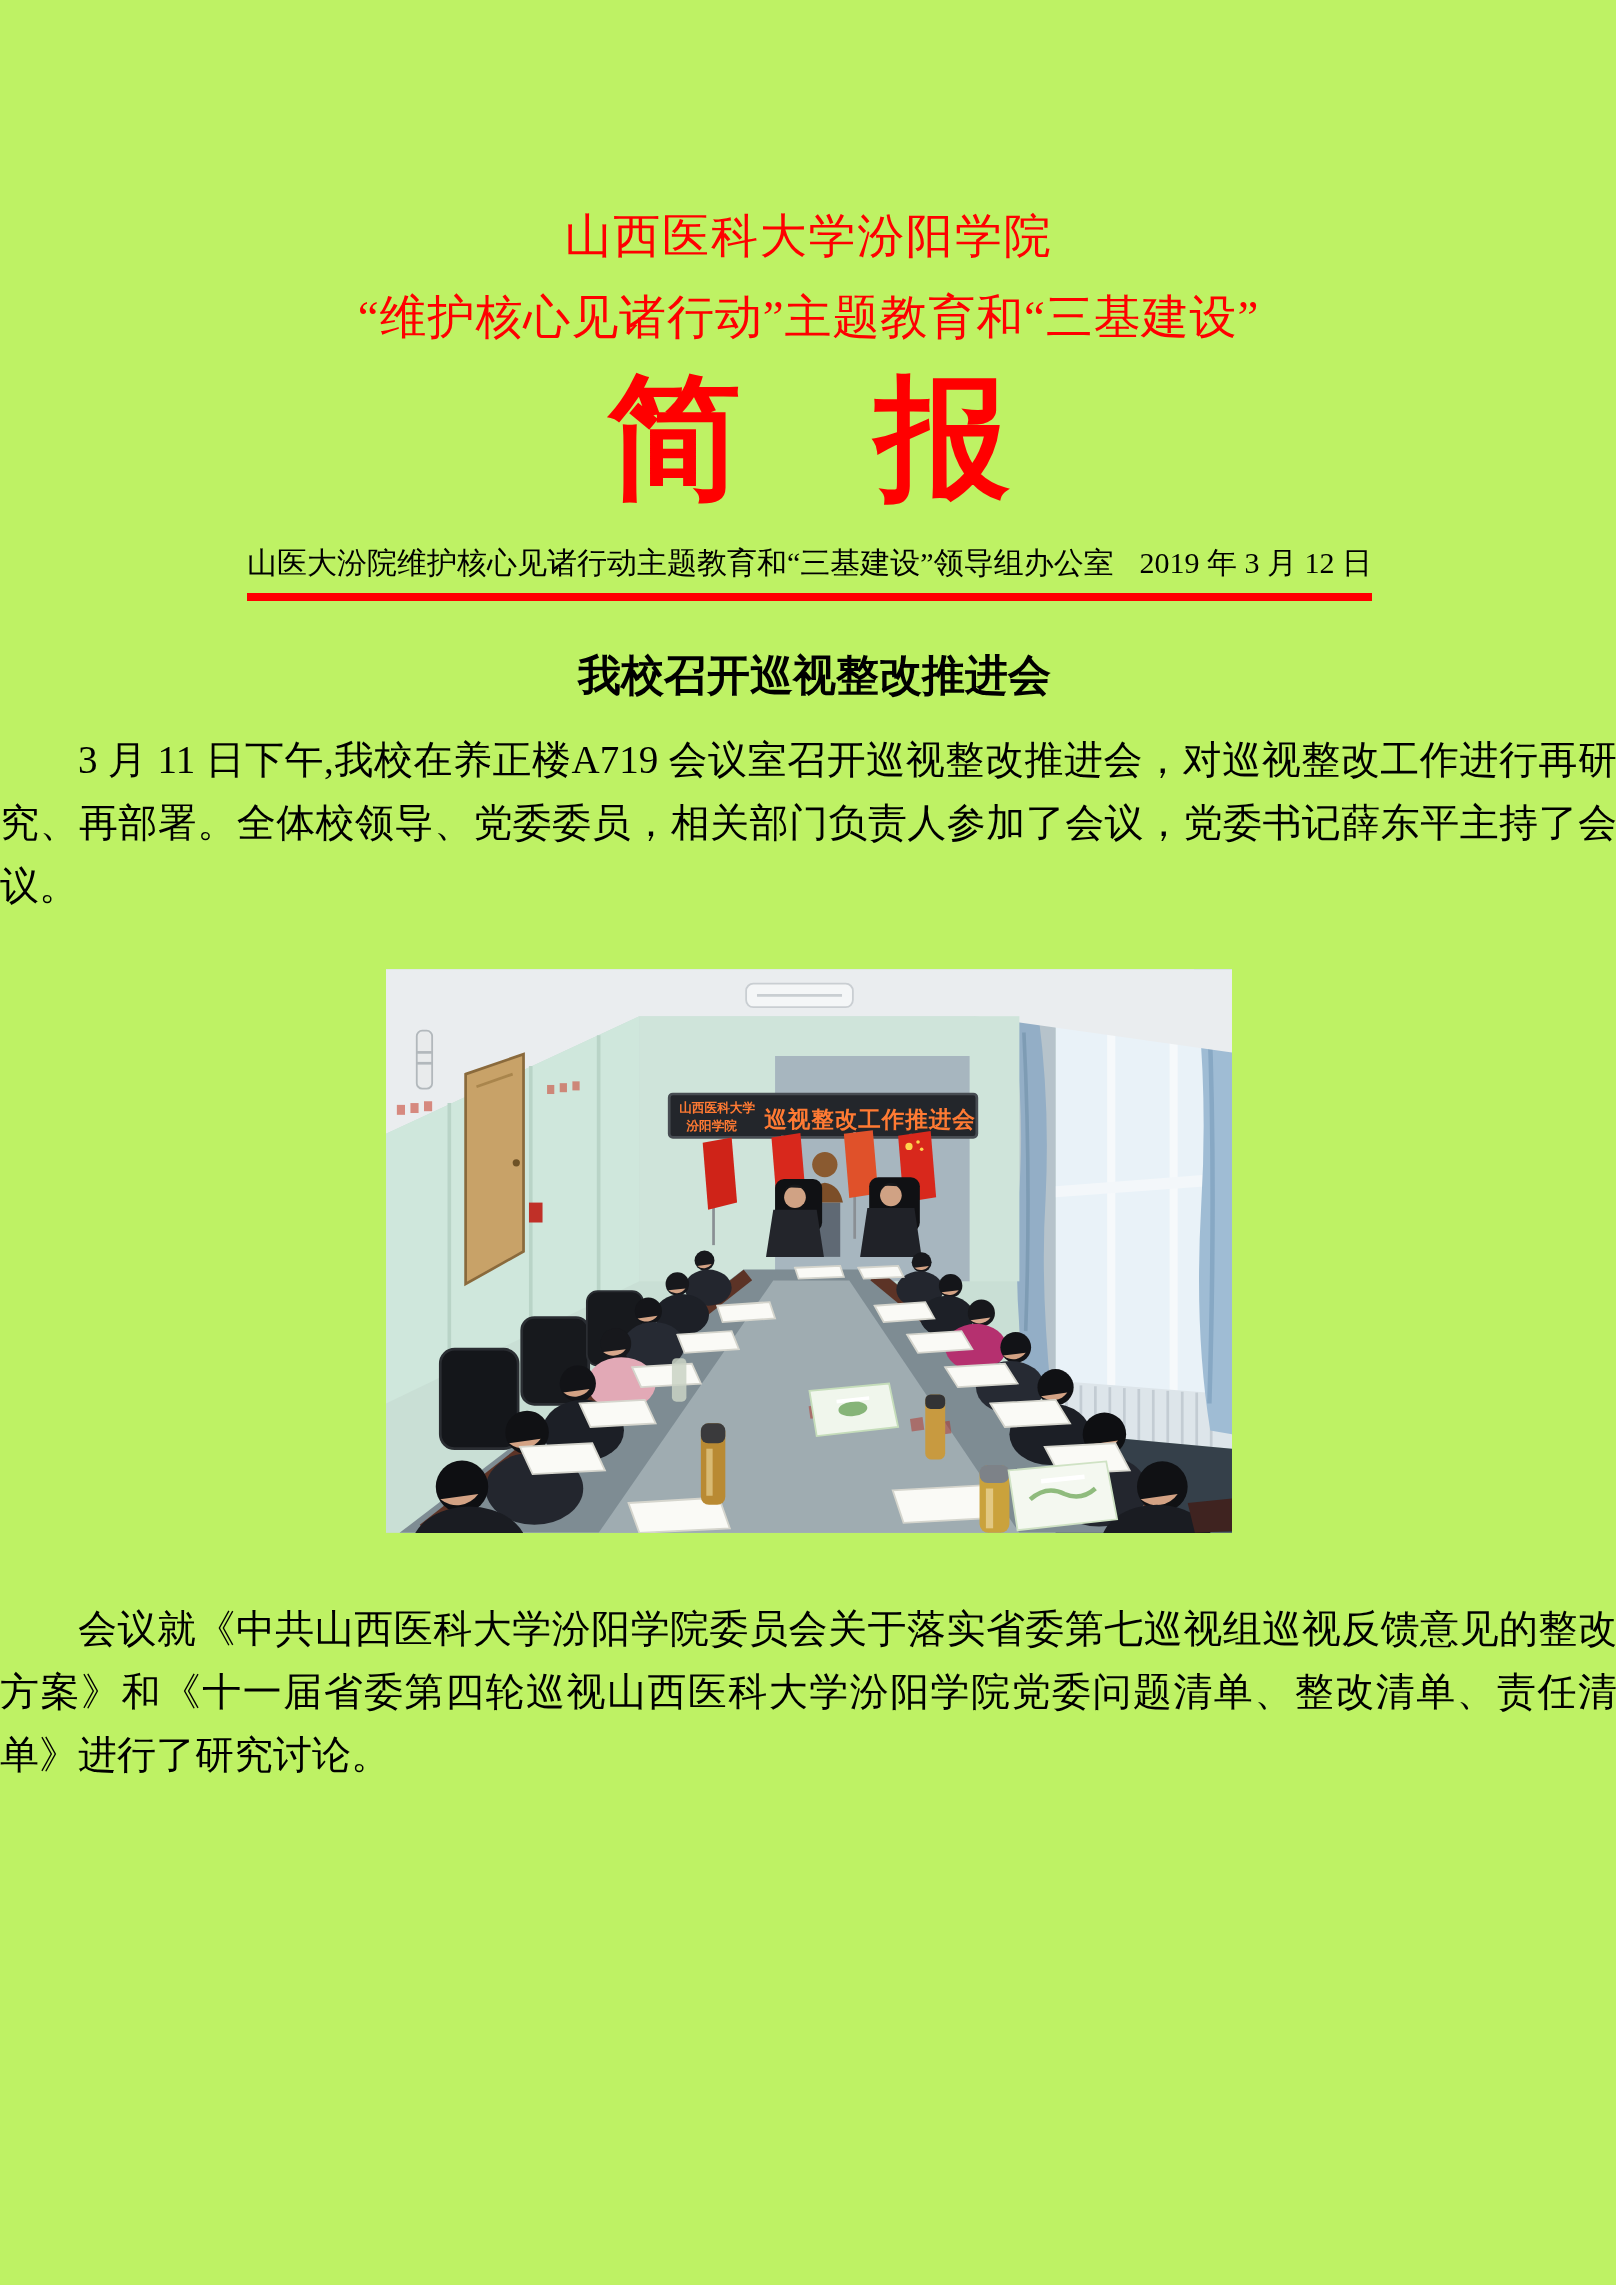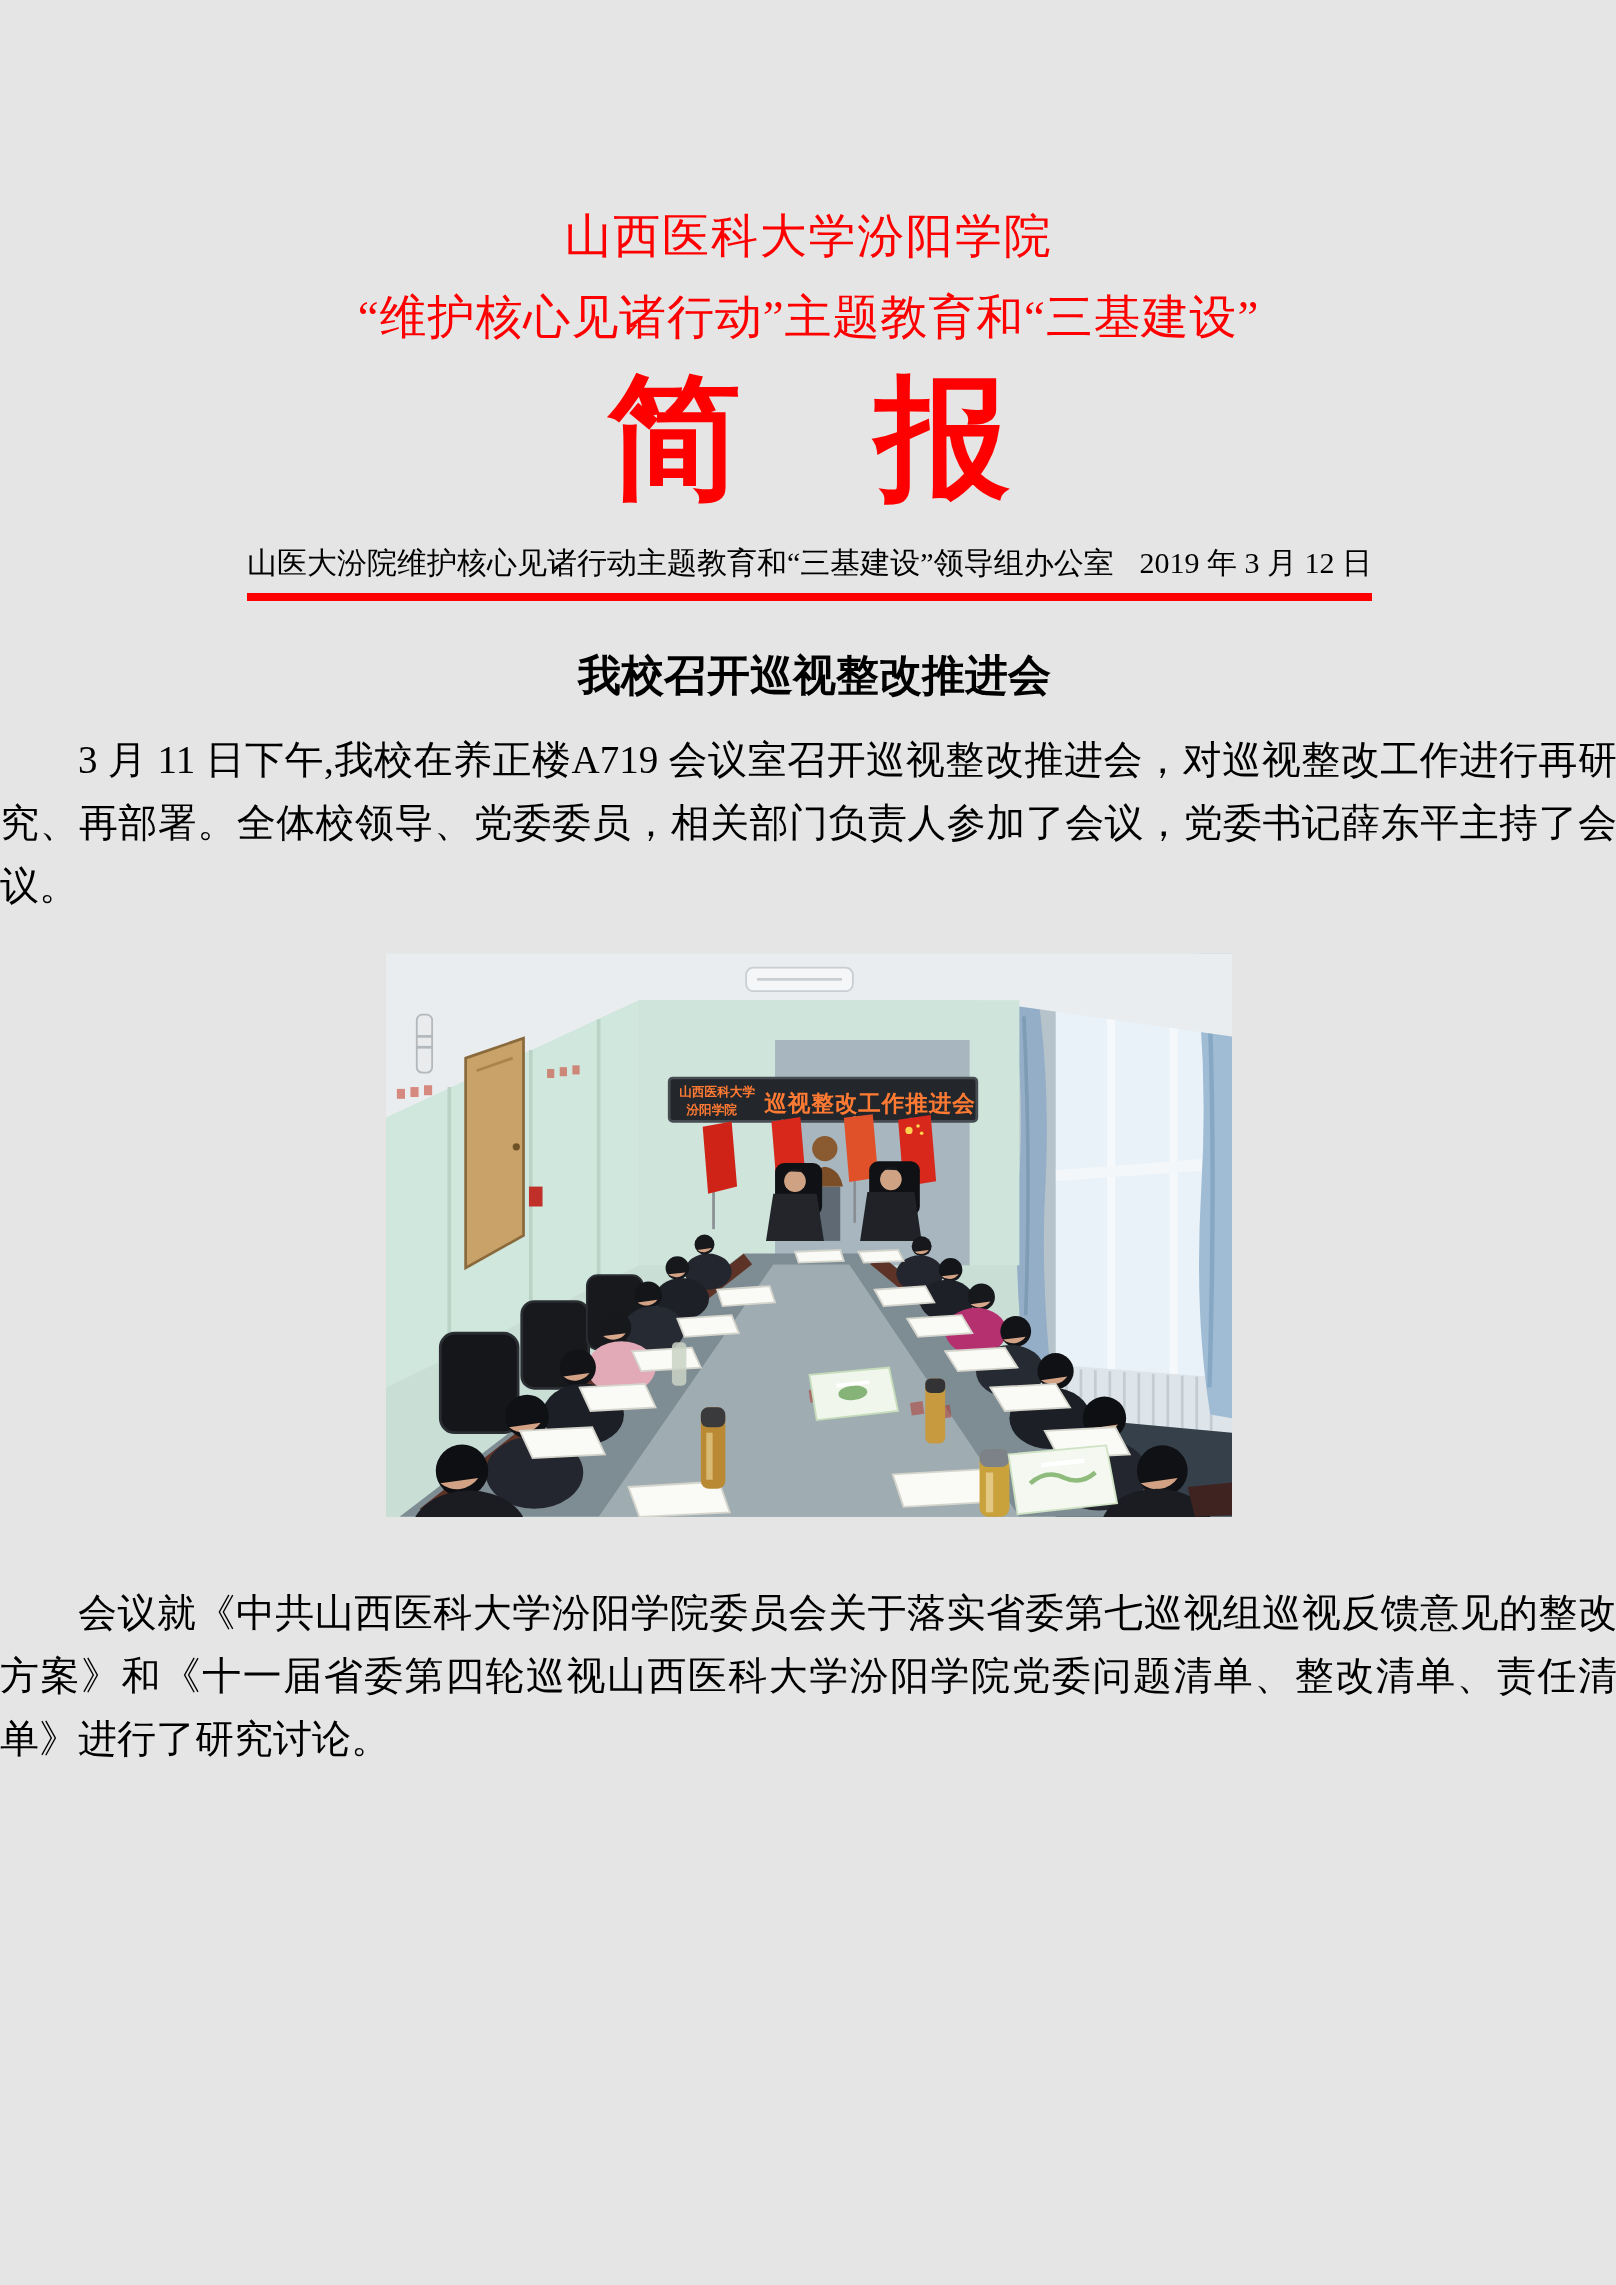--- a/index.html
+++ b/index.html
@@ -1,20 +1,20 @@
 <!DOCTYPE html>
 <html style="--accent: #ff0000;font-size:14.5px"><head>
 <meta charset="utf-8">
 <style>
   :root { --accent:#ff0000; }
   * { box-sizing:border-box; }
   html,body { margin:0; padding:0; background:#ffffff; }
   .page {
     position:relative; width:1617px; height:2286px; margin:0 auto;
-    background:#e5e5e5; overflow:hidden; color:#000;
+    background:#bef264; overflow:hidden; color:#000;
     font-family:"Liberation Serif","DejaVu Serif",serif;
   }
   .mx { margin-left:247px; margin-right:245px; }
 
   
   .org1 { padding-top:213px; text-align:center; color:var(--accent);
           font-size:47px; line-height:1; letter-spacing:1.8px; }
   .org2 { margin-top:34px; text-align:center; color:var(--accent);
           font-size:47px; line-height:1; letter-spacing:0.9px; }
   .brief { margin-top:31px; text-align:center; color:var(--accent);
@@ -26,21 +26,21 @@
 
   
   .headline { margin:51px 0 0 12px; text-align:center; font-size:43px; line-height:1.08;
               font-weight:700; font-family:"Liberation Sans","DejaVu Sans",sans-serif; }
   .para { margin:0; font-size:39px; line-height:63px; text-align:justify;
           text-indent:78px; }
   .para-1 { margin-top:29px; }
   .para-2 { margin-top:24.4px; }
   .para b { font-weight:700; }
 
-  figure.photo { margin:36px auto 0 auto; width:846px; height:604px; padding:0; }
+  figure.photo { margin:52px auto 0 auto; width:846px; height:604px; padding:0; }
   figure.photo svg { display:block; width:846px; height:564px; }
   .led-font { font-family:"Liberation Sans","DejaVu Sans",sans-serif; font-weight:700; }
 </style>
 </head>
 <body>
 
 <div class="page">
 
   <header>
     <div class="org1">山西医科大学汾阳学院</div>

